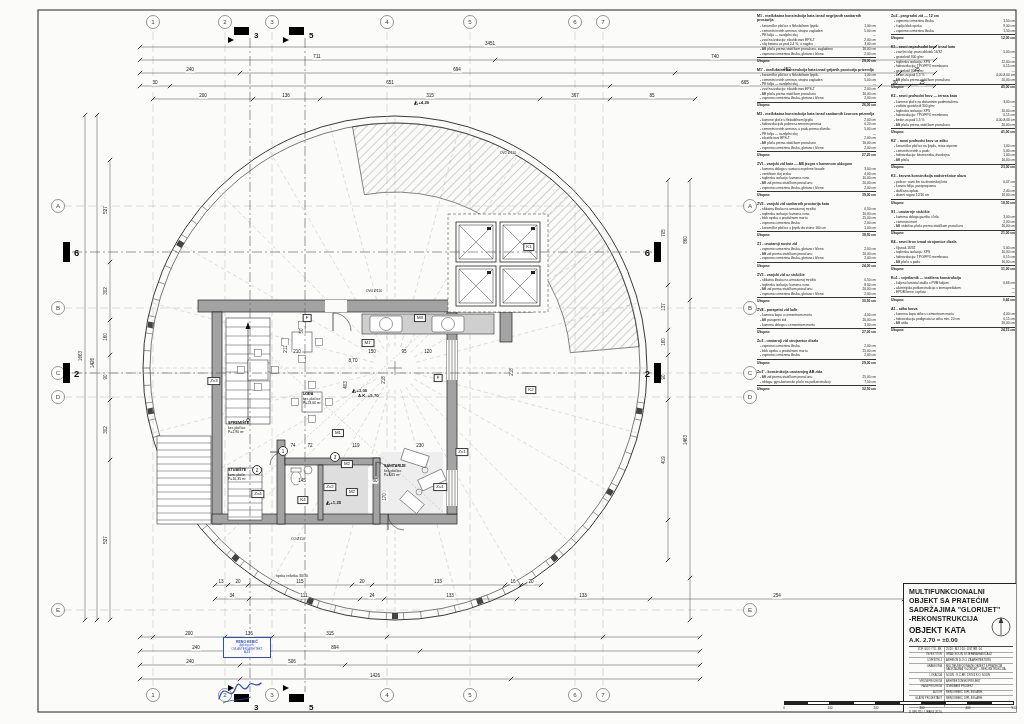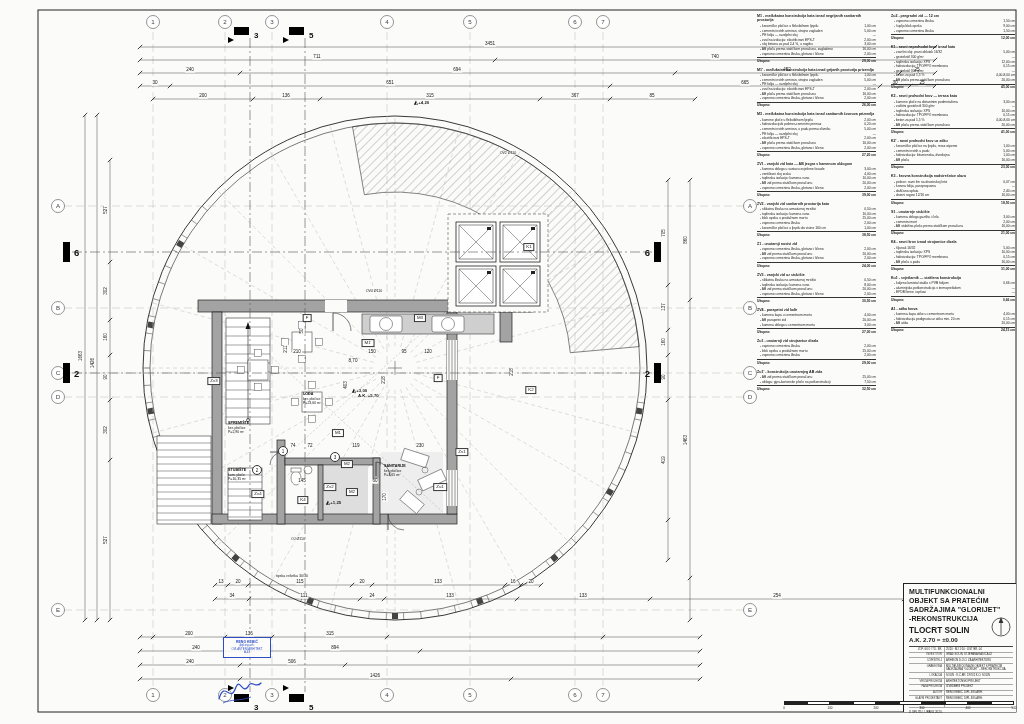--- a/index.html
+++ b/index.html
@@ -1097,21 +1097,21 @@
       </div>
     </div>
 
   <div id="titleblock">
     <div class="tb-proj" id="tb-proj">
         <div>MULTIFUNKCIONALNI</div>
         <div>OBJEKT SA PRATEĆIM</div>
         <div>SADRŽAJIMA "GLORIJET"</div>
         <div>-REKONSTRUKCIJA</div>
       </div>
-    <div class="tb-draw">TLOCRT SOLIN</div>
+    <div class="tb-draw">OBJEKT KATA</div>
     <div class="tb-ak">A.K. 2.70 = ±0.00</div>
     <div id="tb-rows">
         <div class="tbr">
           <div class="tl">ZOP. GUO / T.D. BR.</div>
           <div class="tv">25/20 · MJ 1:50 · LIST BR. 04</div>
         </div>
         <div class="tbr">
           <div class="tl">INVESTITOR</div>
           <div class="tv">GRAD SOLIN, STJEPANA RADIĆA 42</div>
         </div>

